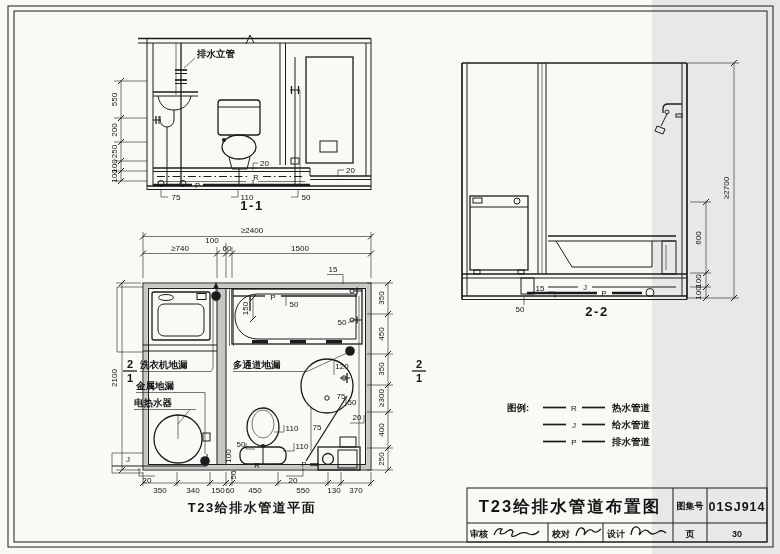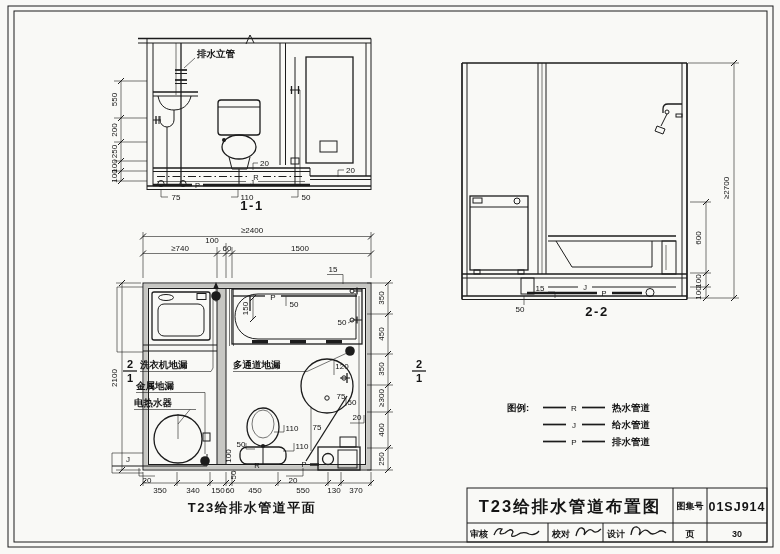--- a/index.html
+++ b/index.html
@@ -1,16 +1,16 @@
 <!DOCTYPE html>
 <html><head>
 <meta charset="utf-8">
 <style>
   html,body{margin:0;padding:0;background:#e8e8e6;}
-  #sheet{width:780px;height:554px;position:relative;background:#f9f9f6;}
+  #sheet{width:652px;height:554px;position:relative;background:#f9f9f6;}
   svg{display:block}
   svg text{fill:#141414;font-family:"Liberation Sans",sans-serif}
   .ln{stroke:#1c1c1c;fill:none;stroke-width:1;stroke-linecap:butt;stroke-linejoin:miter}
   .w06{stroke-width:.6}
   .w13{stroke-width:1.3}
   .w16{stroke-width:1.7}
   .w24{stroke-width:2.5}
   .dd{stroke-dasharray:8 3 1.5 3}
   .fil{fill:#1c1c1c;stroke:none}
   .wallband{stroke:#c7c7c3;stroke-width:4;fill:none}

